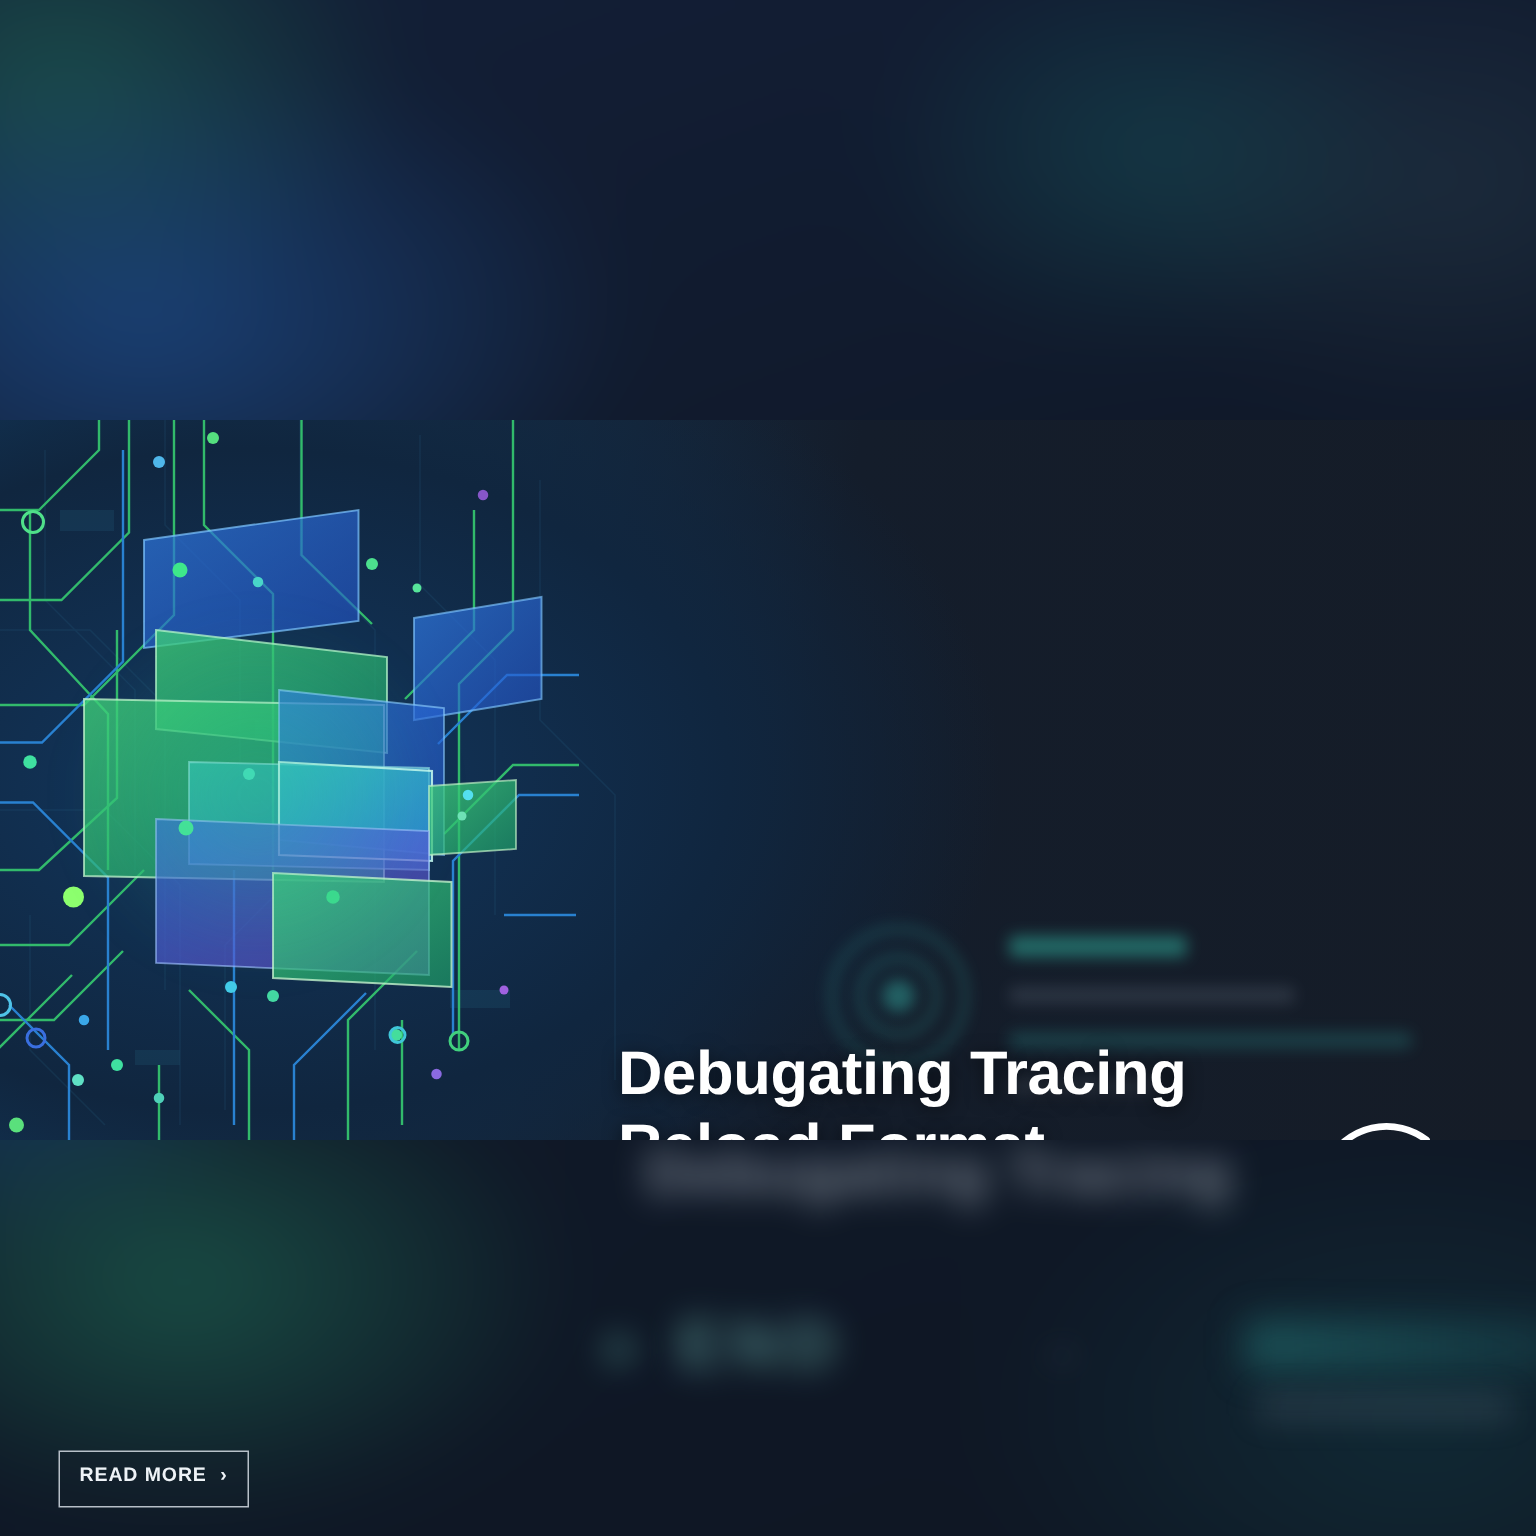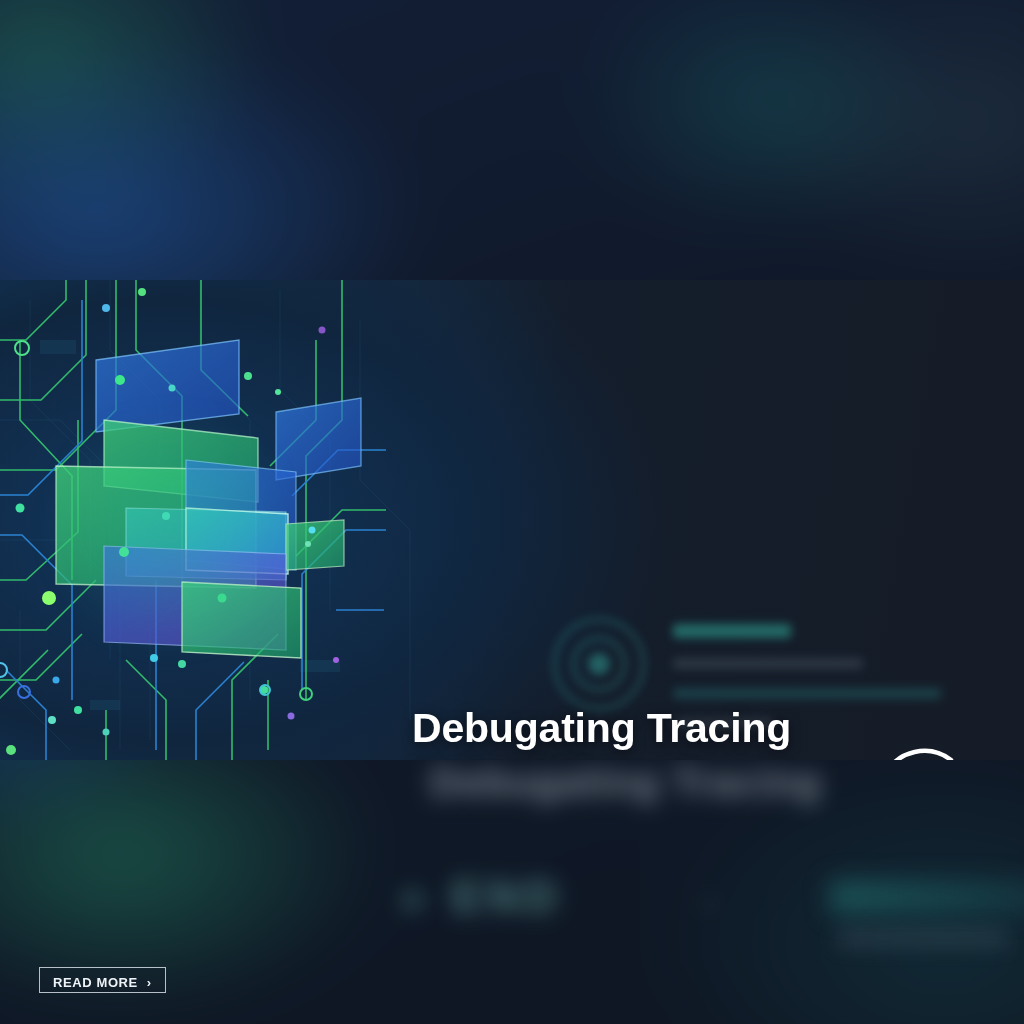--- a/index.html
+++ b/index.html
@@ -141,21 +141,21 @@
     position: absolute;
     left: 20px; top: 90px; width: 330px; height: 320px;
     background: radial-gradient(closest-side, rgba(40,190,140,0.30), rgba(0,0,0,0) 72%);
     filter: blur(18px);
   }
 
   
   .title {
     position: absolute;
     left: 412px;
-    top: 424px;
+    top: 411px;
     width: 430px;
     color: #ffffff;
     font-size: 41px;
     font-weight: bold;
     line-height: 49px;
     letter-spacing: -0.2px;
     text-shadow: 0 2px 12px rgba(0,0,0,0.55);
   }
 
   
@@ -168,21 +168,21 @@
   }
 
   
   .read-more {
     position: absolute;
     left: 39px;
     top: 967px;
     display: inline-flex;
     align-items: flex-end;
     gap: 9px;
-    padding: 7px 13px 2px 13px;
+    padding: 7px 13px 14px 13px;
     border: 1px solid rgba(225,233,240,0.80);
     background: rgba(20,32,44,0.35);
     color: #eef3f7;
     font-size: 13px;
     font-weight: bold;
     letter-spacing: 0.6px;
     cursor: pointer;
   }
   .read-more .rm-arrow { font-size: 13px; }
 </style>

